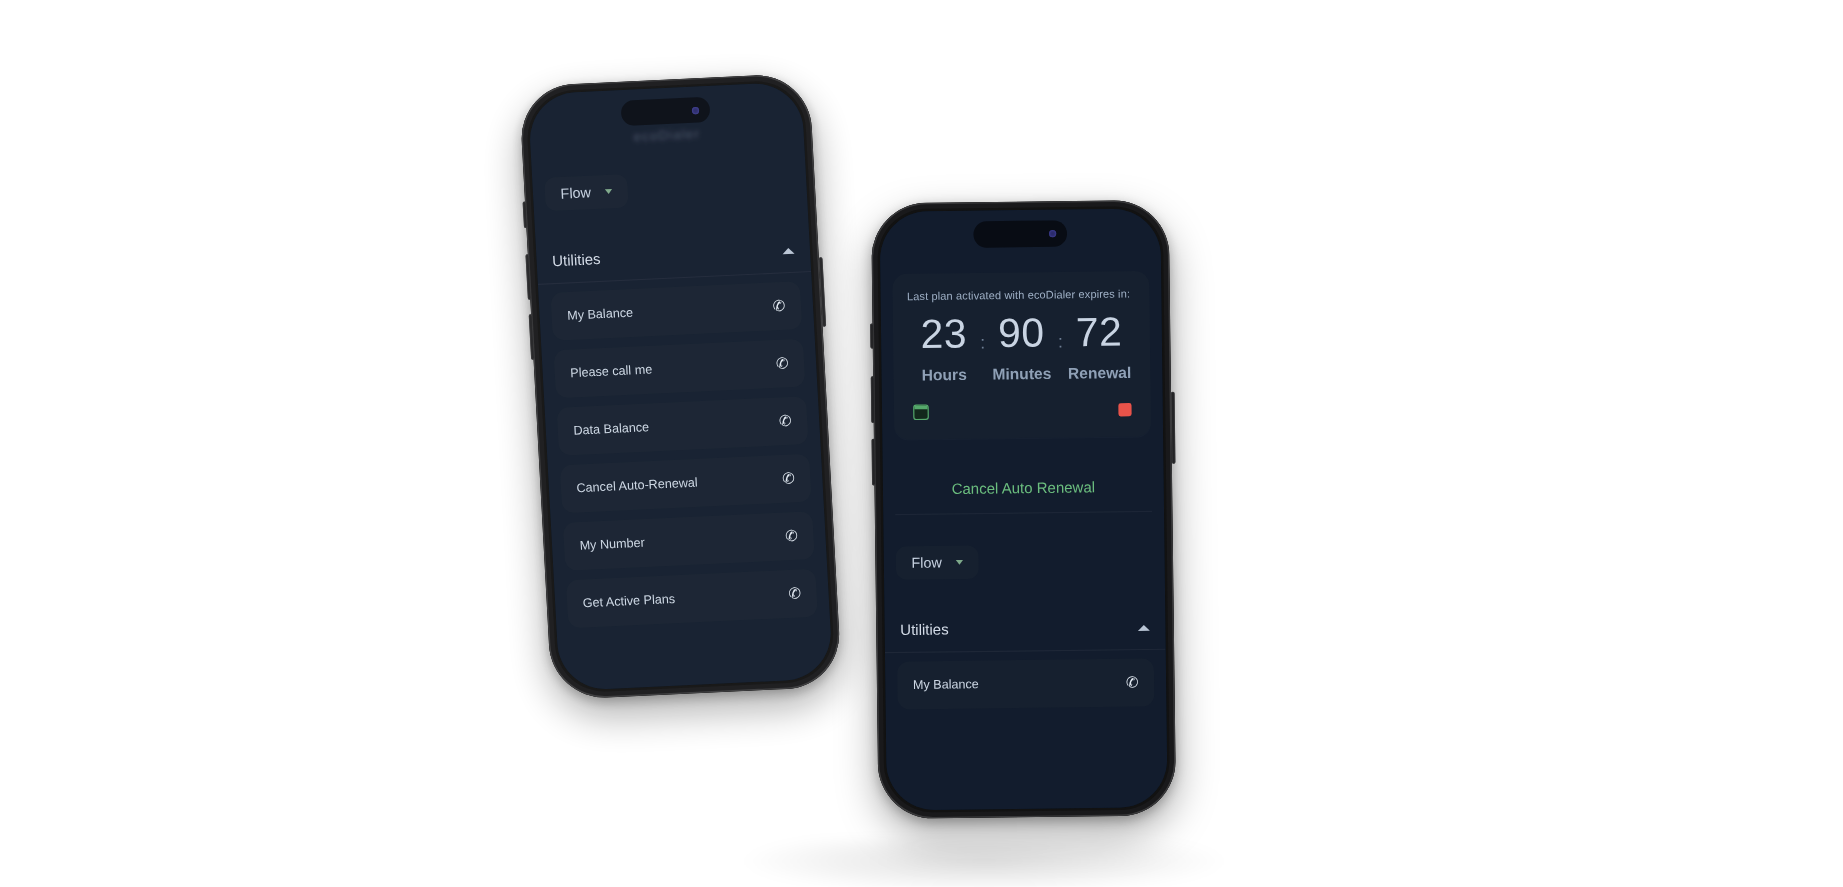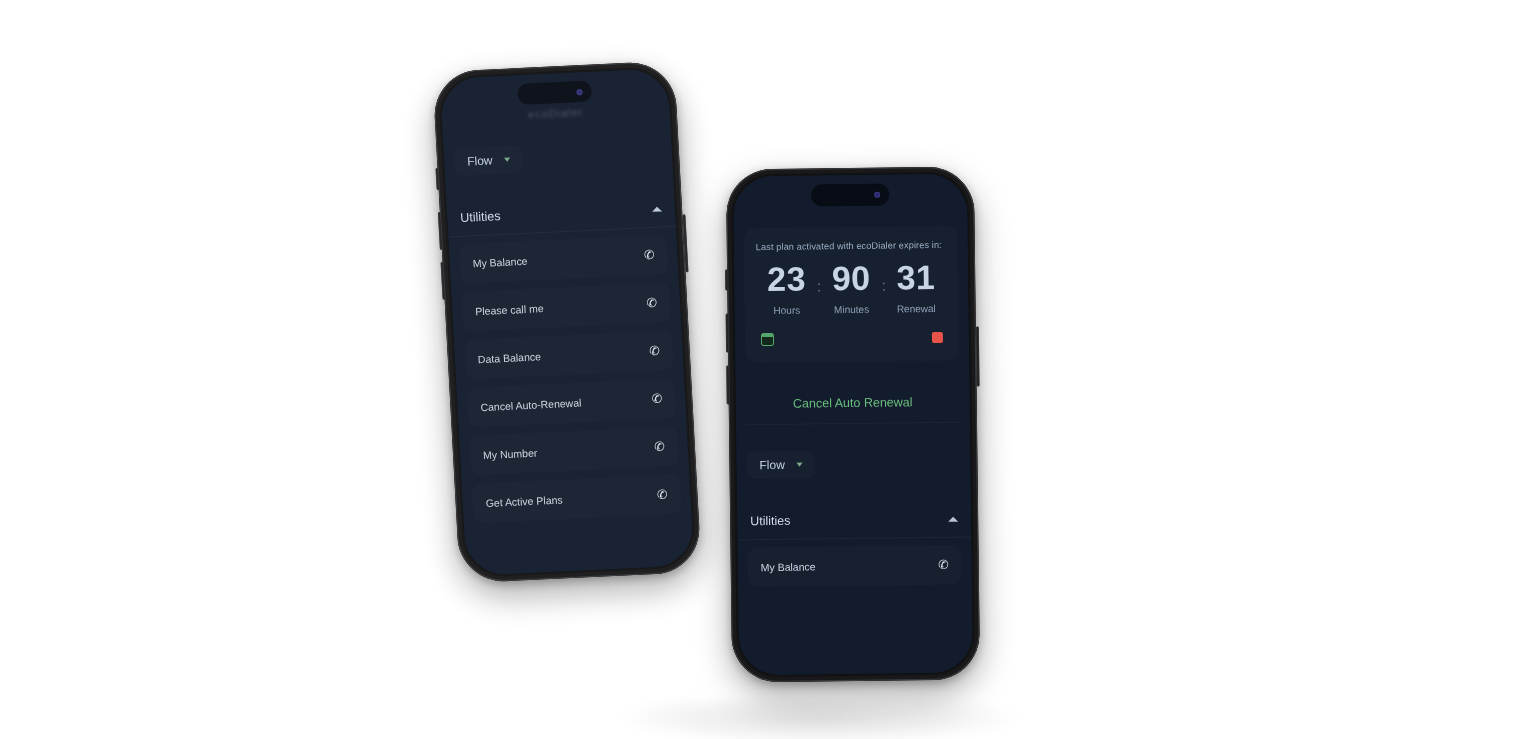--- a/index.html
+++ b/index.html
@@ -119,29 +119,30 @@
     letter-spacing: 0.1px;
   }
   .timer-row {
     display: flex;
     align-items: flex-start;
     justify-content: space-around;
   }
   .timer-unit { text-align: center; flex: 1; }
   .timer-value {
     font-size: 34px;
-    font-weight: 700;
+    font-weight: 400;
     color: #c9d4e3;
     line-height: 1;
     letter-spacing: 0.5px;
   }
   .timer-name {
     margin-top: 9px;
-    font-size: 10px;
+    font-size: 13px;
     color: #8fa0b6;
+    font-weight: bold;
   }
   .timer-sep {
     font-size: 15px;
     color: #6d7d93;
     padding-top: 16px;
   }
 
   .icon-row {
     display: flex;
     justify-content: space-between;
@@ -358,21 +359,21 @@
                 <div class="timer-value">23</div>
                 <div class="timer-name">Hours</div>
               </div>
               <div class="timer-sep">:</div>
               <div class="timer-unit">
                 <div class="timer-value">90</div>
                 <div class="timer-name">Minutes</div>
               </div>
               <div class="timer-sep">:</div>
               <div class="timer-unit">
-                <div class="timer-value">31</div>
+                <div class="timer-value">72</div>
                 <div class="timer-name">Renewal</div>
               </div>
             </div>
 
             <div class="icon-row">
               <span class="cal-icon"></span>
               <span class="stop-icon"></span>
             </div>
           </div>
 

